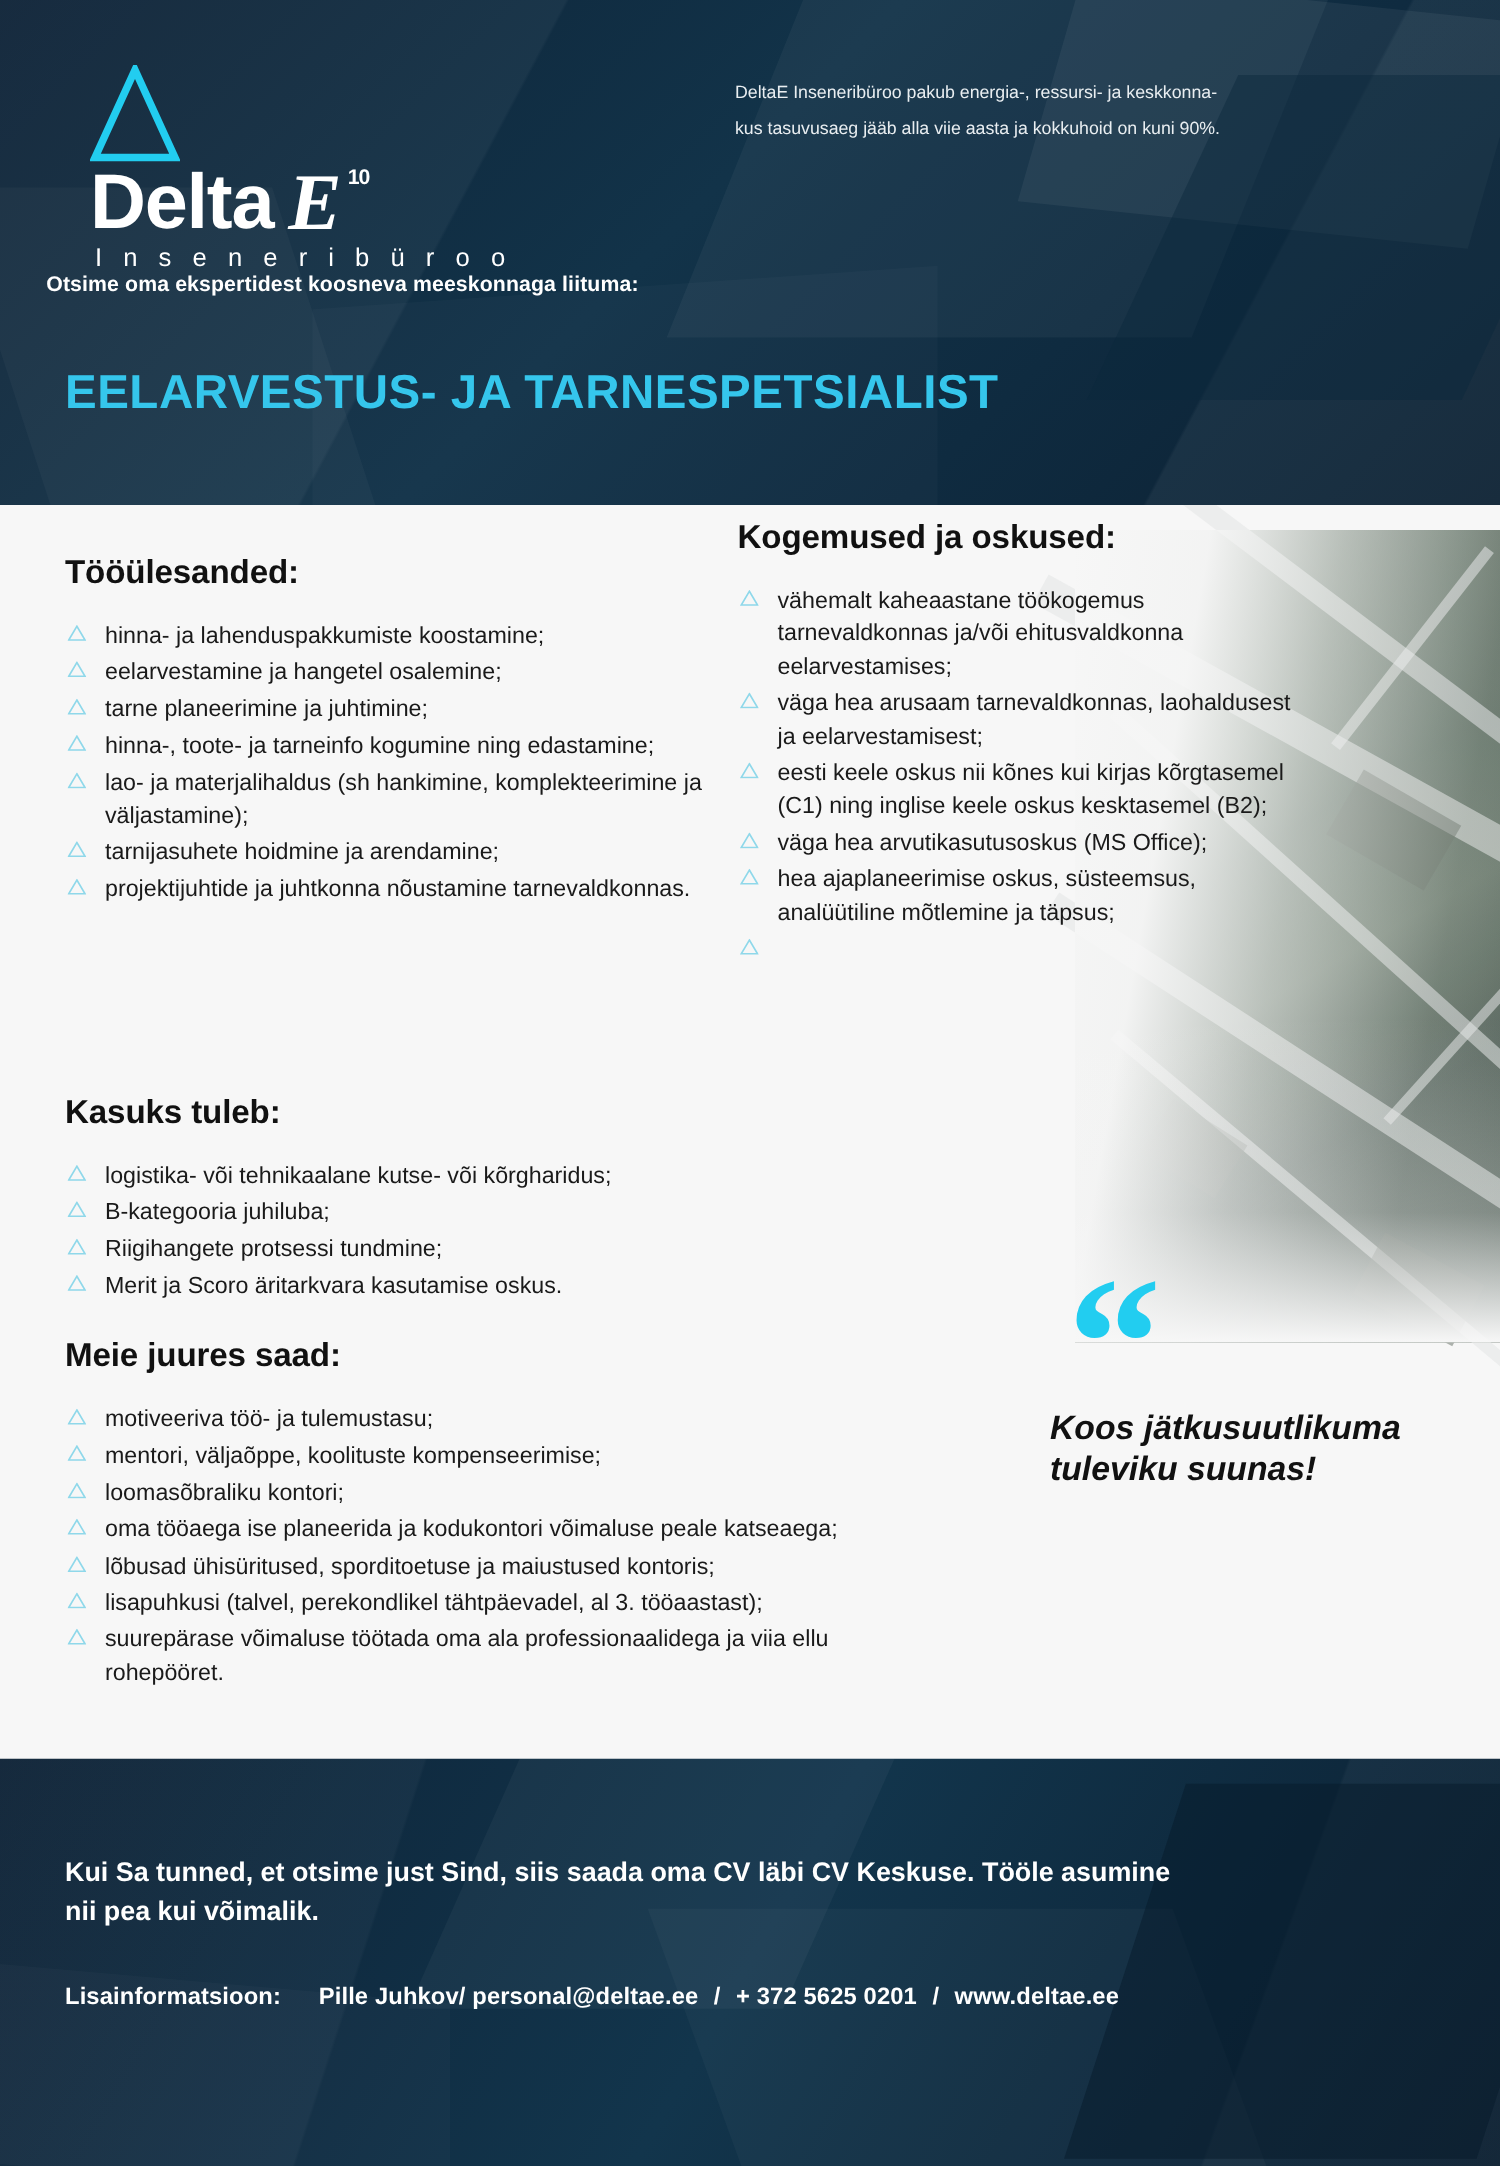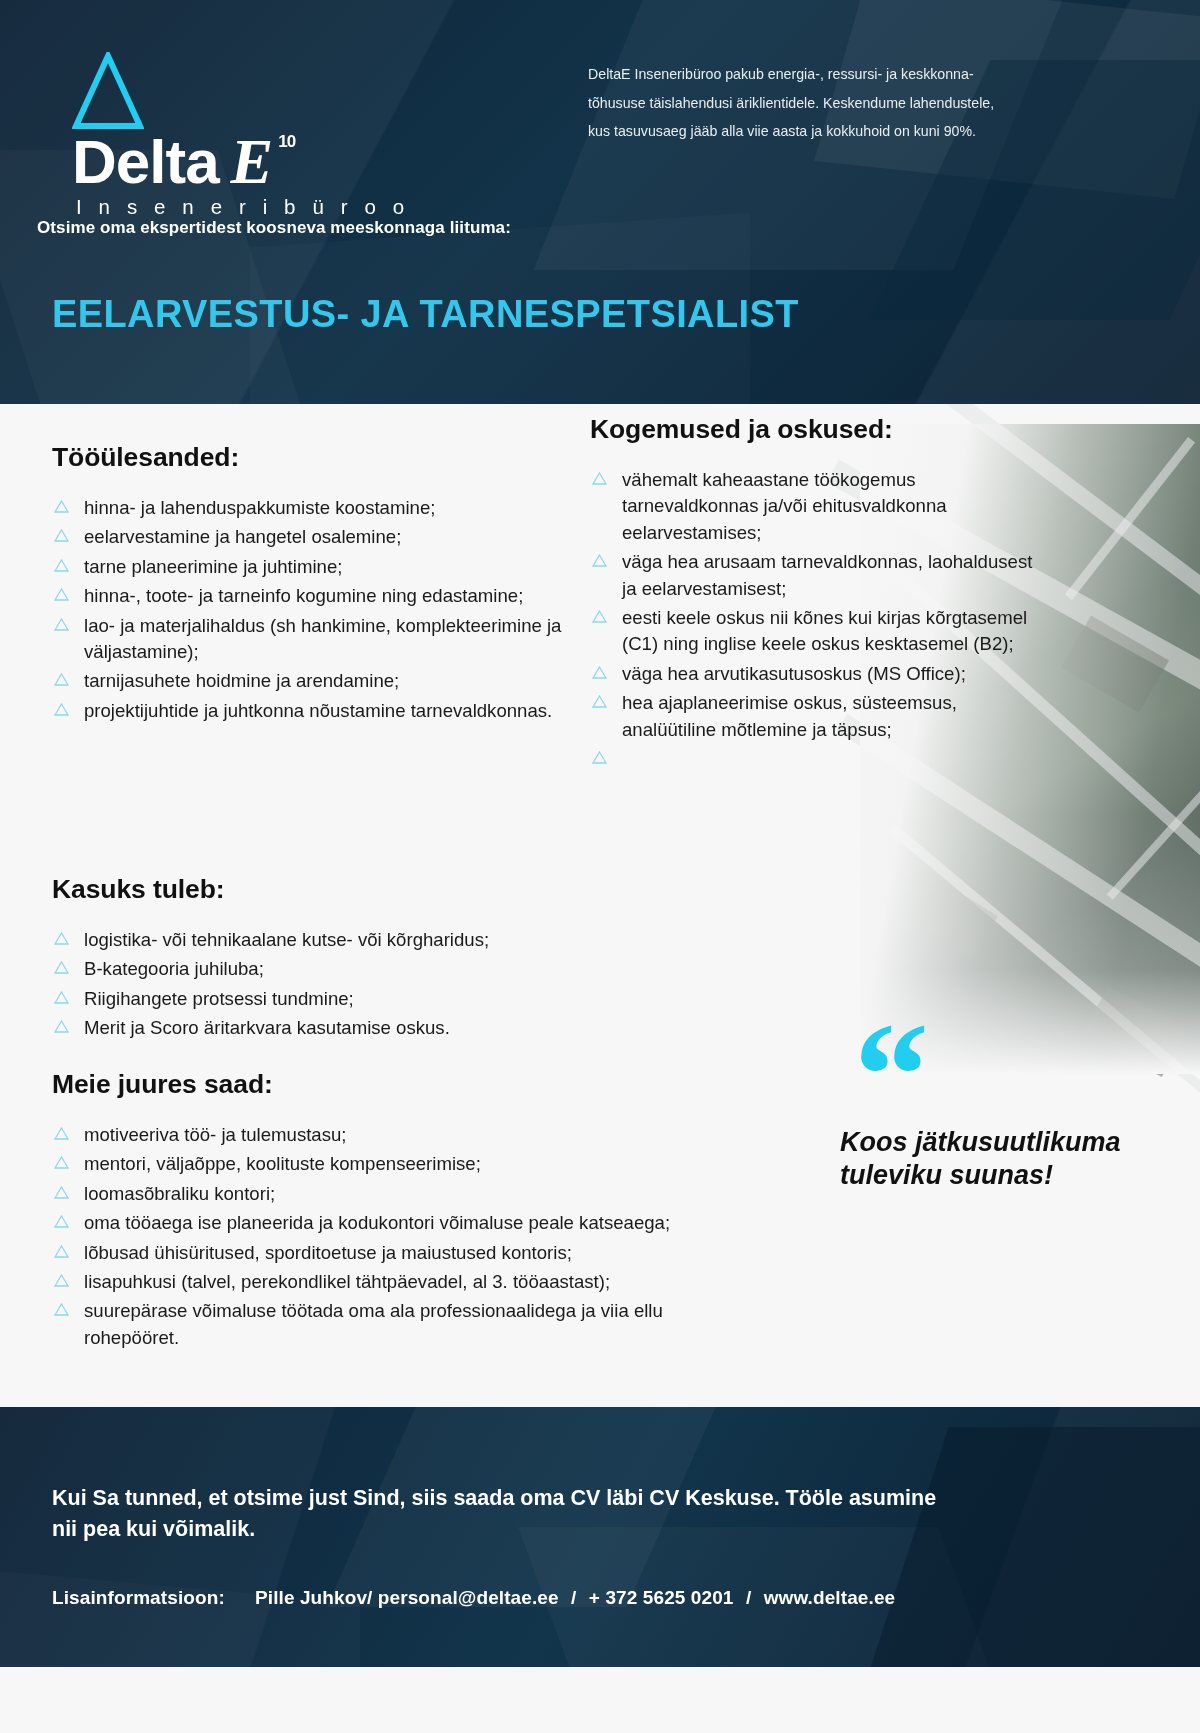--- a/index.html
+++ b/index.html
@@ -131,21 +131,21 @@
     font-family:"Liberation Serif","DejaVu Serif",serif;
     font-size:150px;line-height:.62;color:#22cdf0;font-weight:700;
     letter-spacing:-6px;display:block;margin-bottom:4px;margin-left:14px;
   }
   .quote .qtext{
     font-size:27px;font-weight:700;font-style:italic;color:#111;line-height:1.22;
   }
 
   
   .footer{
-    position:relative;height:260px;overflow:hidden;
+    position:relative;height:326px;overflow:hidden;
     background:
       linear-gradient(108deg, rgba(255,255,255,.035) 0 26%, rgba(255,255,255,0) 26.2%),
       linear-gradient(-70deg, rgba(255,255,255,.04) 0 18%, rgba(255,255,255,0) 18.2%),
       linear-gradient(120deg,#0d2236 0%,#12354c 50%,#0b1f31 100%);
   }
   .footer .facet{position:absolute;pointer-events:none;}
   .ff1{top:-40px;left:380px;width:300px;height:240px;background:rgba(255,255,255,.04);transform:skewX(-24deg);}
   .ff2{top:120px;left:560px;width:420px;height:230px;background:rgba(255,255,255,.03);transform:skewX(20deg);}
   .ff3{top:20px;left:900px;width:330px;height:300px;background:rgba(6,26,42,.5);transform:skewX(-18deg);}
   .ff4{top:180px;left:0;width:360px;height:160px;background:rgba(255,255,255,.022);transform:skewY(5deg);}
@@ -181,21 +181,20 @@
           <span>Delta</span>
           <span class="e">E</span>
           <span class="ten">10</span>
         </div>
         <div class="logo-sub">I n s e n e r i b ü r o o</div>
       </div>
     </div>
 
     <div class="hero-blurb">
       <div>DeltaE Inseneribüroo pakub energia-, ressursi- ja keskkonna-</div>
-      <div>tõhususe täislahendusi äriklientidele. Keskendume lahendustele,</div>
       <div>kus tasuvusaeg jääb alla viie aasta ja kokkuhoid on kuni 90%.</div>
     </div>
 
     <div class="hero-kicker">Otsime oma ekspertidest koosneva meeskonnaga liituma:</div>
     <h1 class="hero-title">EELARVESTUS- JA TARNESPETSIALIST</h1>
   </header>
 
   <main class="body-area">
 
     <div class="photo">

